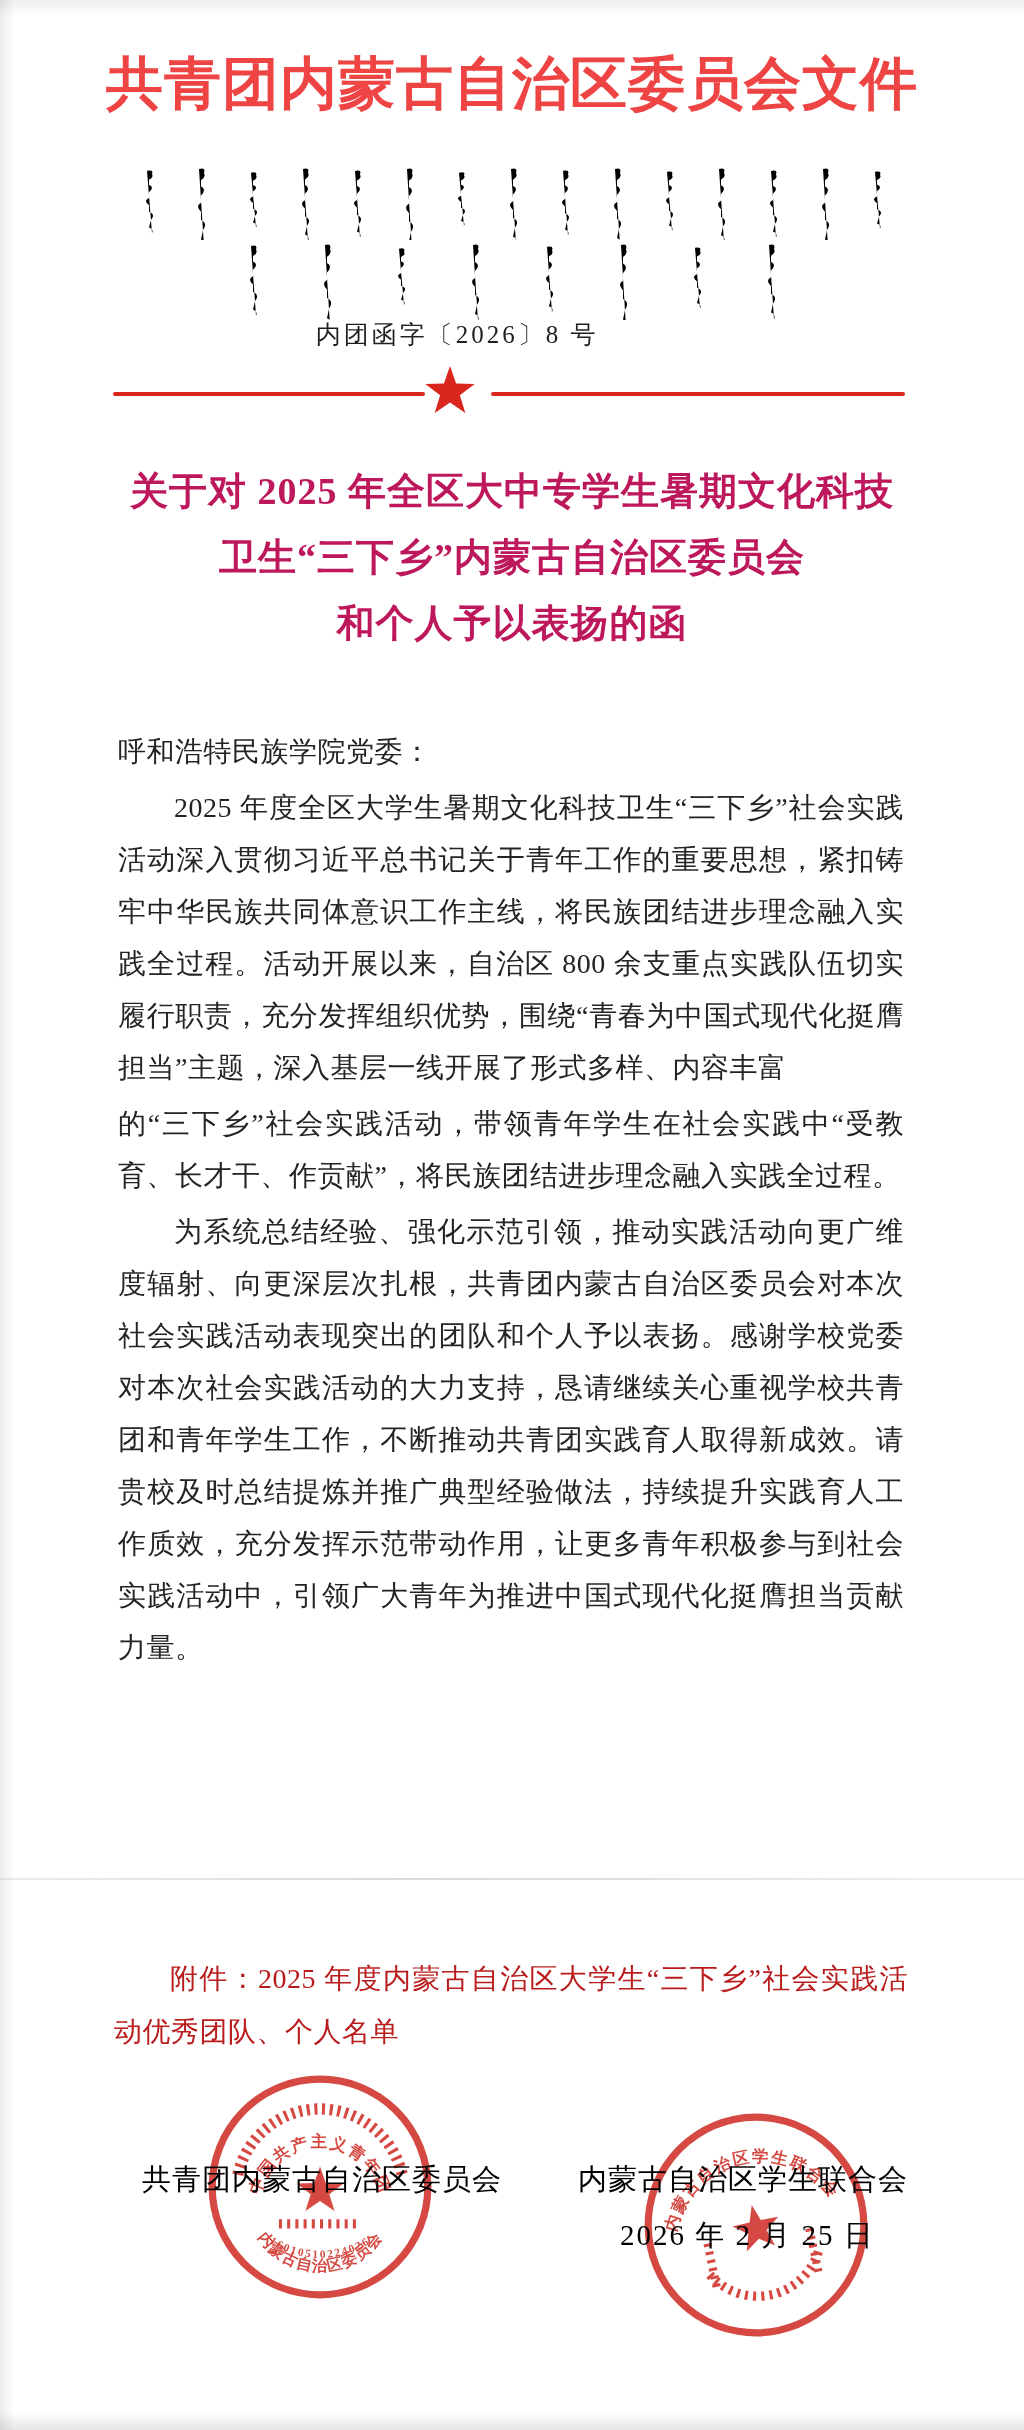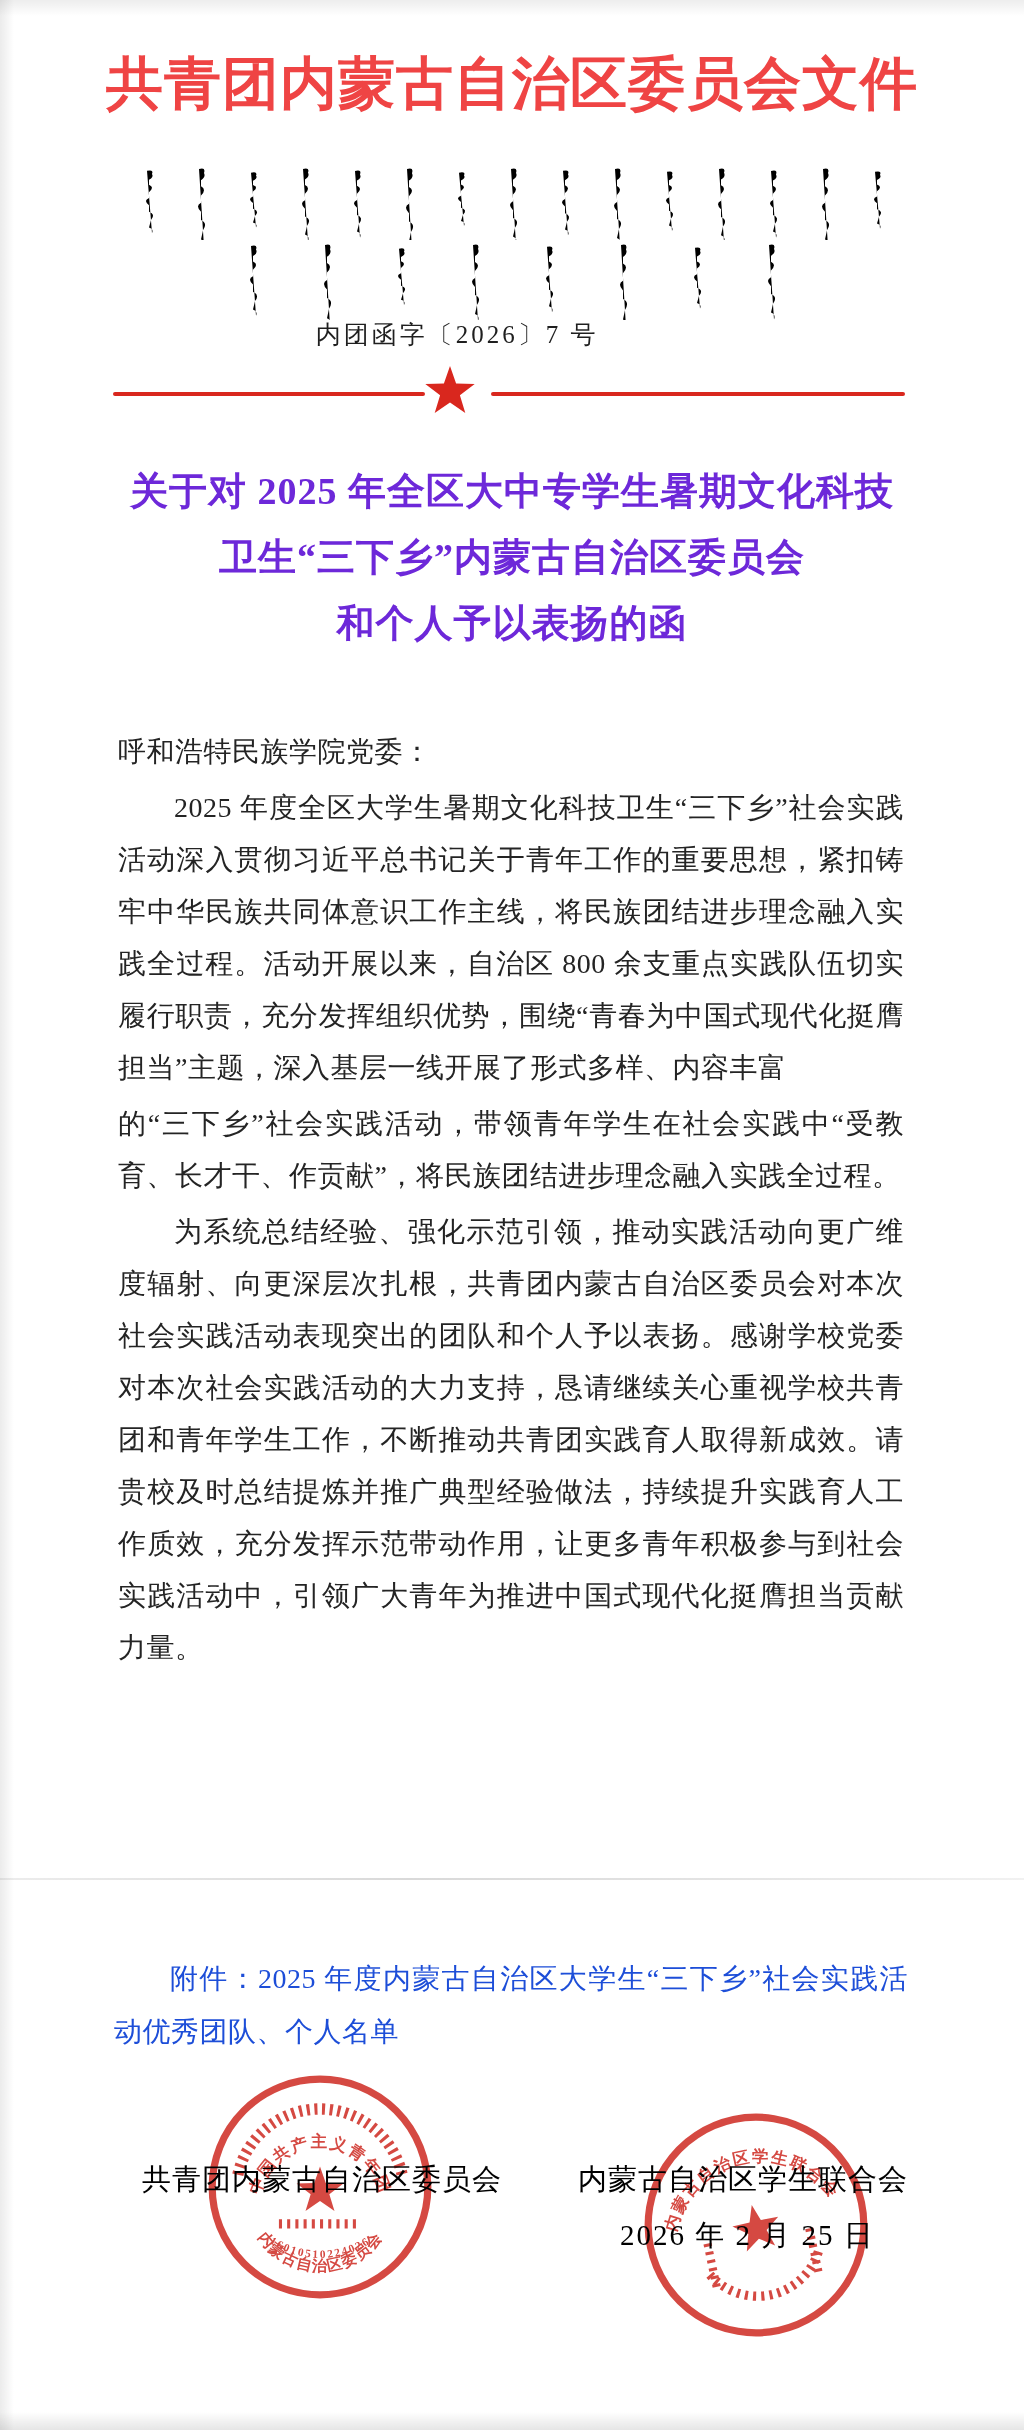--- a/index.html
+++ b/index.html
@@ -31,39 +31,39 @@
     font-size:25px;color:#1f1f1f;letter-spacing:3px;padding-right:110px;box-sizing:border-box;
   }
 
   .red-rule{position:absolute;height:4px;background:#d9271e;top:392px;border-radius:2px;}
   .rule-left{left:113px;width:312px;}
   .rule-right{left:491px;width:414px;}
   .rule-star{position:absolute;left:424px;top:366px;}
 
   .doc-title{
     position:absolute;top:458px;left:60px;width:904px;text-align:center;
-    font-size:38px;font-weight:700;color:#6d28d9;line-height:66px;letter-spacing:1px;
+    font-size:38px;font-weight:700;color:#be185d;line-height:66px;letter-spacing:1px;
   }
 
   .body-text{
     position:absolute;top:722px;left:114px;width:794px;
     font-size:28px;line-height:52px;letter-spacing:.5px;color:#242424;
     text-align:justify;
   }
   .body-text p{margin:4px;}
   .indent{text-indent:2em;}
   .para-split{margin-top:62px;}
   .para-gap{margin-top:22px;}
 
   .scan-line{position:absolute;top:1878px;left:0;width:100%;height:2px;
     background:linear-gradient(to right,#ececec,#d9d9d9 40%,#e3e3e3 70%,#f1f1f1);}
 
   .attachment{
     position:absolute;top:1952px;left:114px;width:794px;
-    font-size:28px;line-height:53px;letter-spacing:.5px;color:#1d4ed8;text-indent:2em;text-align:justify;
+    font-size:28px;line-height:53px;letter-spacing:.5px;color:#b91c1c;text-indent:2em;text-align:justify;
   }
 
   .sig{position:absolute;font-size:29px;color:#000000;letter-spacing:1px;z-index:1;}
   .sig-left{left:142px;top:2160px;}
   .sig-right{left:578px;top:2160px;}
   .sig-date{left:620px;top:2216px;letter-spacing:2px;}
 
   .seal{position:absolute;z-index:2;opacity:.88;mix-blend-mode:multiply;}
   .seal-left{left:205px;top:2072px;}
   .seal-right{left:641px;top:2110px;}
@@ -106,21 +106,21 @@
     <use href="#mgc" transform="translate(12,3) scale(1,0.92)"></use>
     <use href="#mgc" transform="translate(86,2) scale(1,1.06)"></use>
     <use href="#mgc" transform="translate(160,6) scale(1,0.74)"></use>
     <use href="#mgc" transform="translate(234,2) scale(1,1.00)"></use>
     <use href="#mgc" transform="translate(308,4) scale(1,0.86)"></use>
     <use href="#mgc" transform="translate(382,2) scale(1,1.08)"></use>
     <use href="#mgc" transform="translate(456,5) scale(1,0.80)"></use>
     <use href="#mgc" transform="translate(530,2) scale(1,0.98)"></use>
   </svg>
 
-  <div class="doc-number">内团函字〔2026〕7 号</div>
+  <div class="doc-number">内团函字〔2026〕8 号</div>
 
   <div class="red-rule rule-left"></div>
   <div class="red-rule rule-right"></div>
   <svg class="rule-star" width="52" height="52" viewBox="0 0 52 52">
     <polygon fill="#d9271e" points="26,0 32.1,17.6 50.7,18 35.9,29.2 41.3,47 26,36.4 10.7,47 16.1,29.2 1.3,18 19.9,17.6"></polygon>
   </svg>
 
   <div class="doc-title">
     <div>关于对 2025 年全区大中专学生暑期文化科技</div>
     <div>卫生“三下乡”内蒙古自治区委员会</div>

